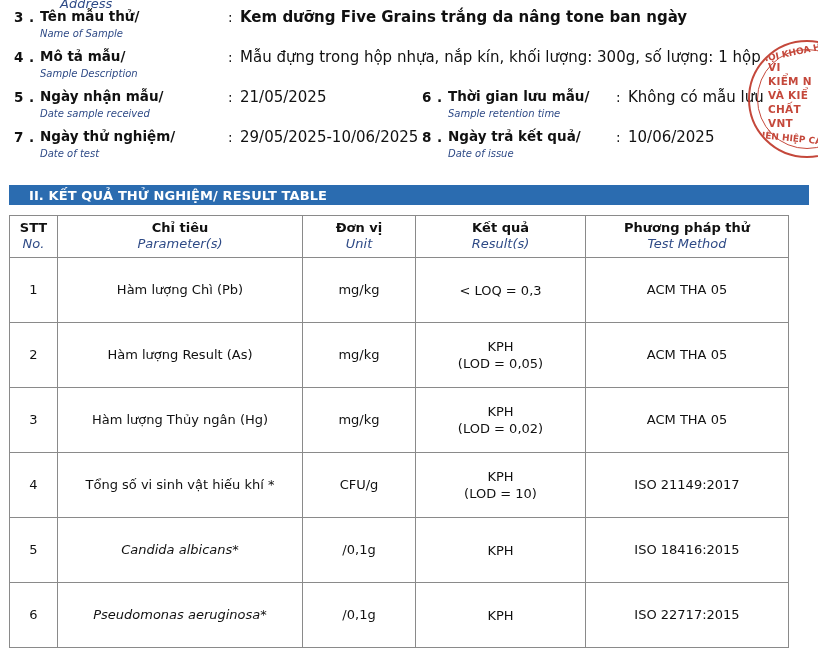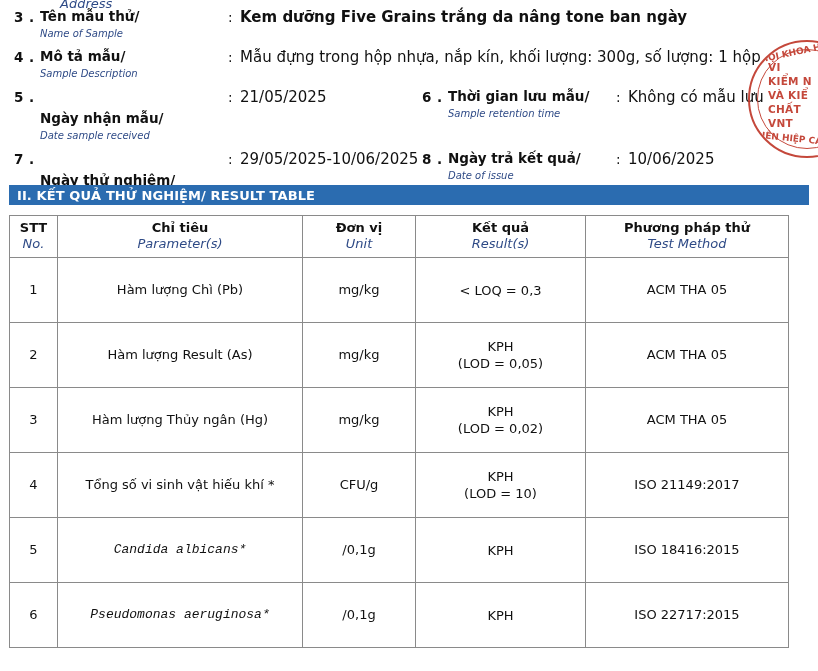--- a/index.html
+++ b/index.html
@@ -82,21 +82,21 @@
   .half-left {
     width: 408px;
     flex: 0 0 408px;
     display: flex;
     align-items: flex-start;
   }
   .half-right {
     display: flex;
     align-items: flex-start;
   }
-  .half-left .labels { width: 188px; flex: 0 0 188px; margin-top: 22px; }
+  .half-left .labels { width: 188px; flex: 0 0 188px; }
   .half-right .num { width: 26px; flex: 0 0 26px; }
   .half-right .labels { width: 168px; flex: 0 0 168px; }
 
   .partial-top {
     position: absolute;
     left: 60px;
     top: -4px;
     font-size: 13px;
     font-style: italic;
     color: #2e4a86;
@@ -110,21 +110,21 @@
     width: 800px;
     height: 20px;
     background: #2b6cb0;
     display: flex;
     align-items: center;
   }
   .section-bar span {
     color: #ffffff;
     font-size: 13px;
     font-weight: bold;
-    padding-left: 8px;
+    padding-left: 20px;
     letter-spacing: 0.1px;
   }
 
   
   table.result {
     position: absolute;
     left: 9px;
     top: 215px;
     width: 779px;
     border-collapse: collapse;
@@ -158,21 +158,20 @@
     height: 60px;
     padding: 2px 4px;
     line-height: 16px;
   }
   td.param {
     text-align: left;
     padding-left: 10px;
   }
   td.param.ital {
     font-style: italic;
-    font-family: Liberation Mono, monospace;
   }
   .res-two {
     line-height: 17px;
   }
 
   
   .stamp {
     position: absolute;
     left: 748px;
     top: 40px;

